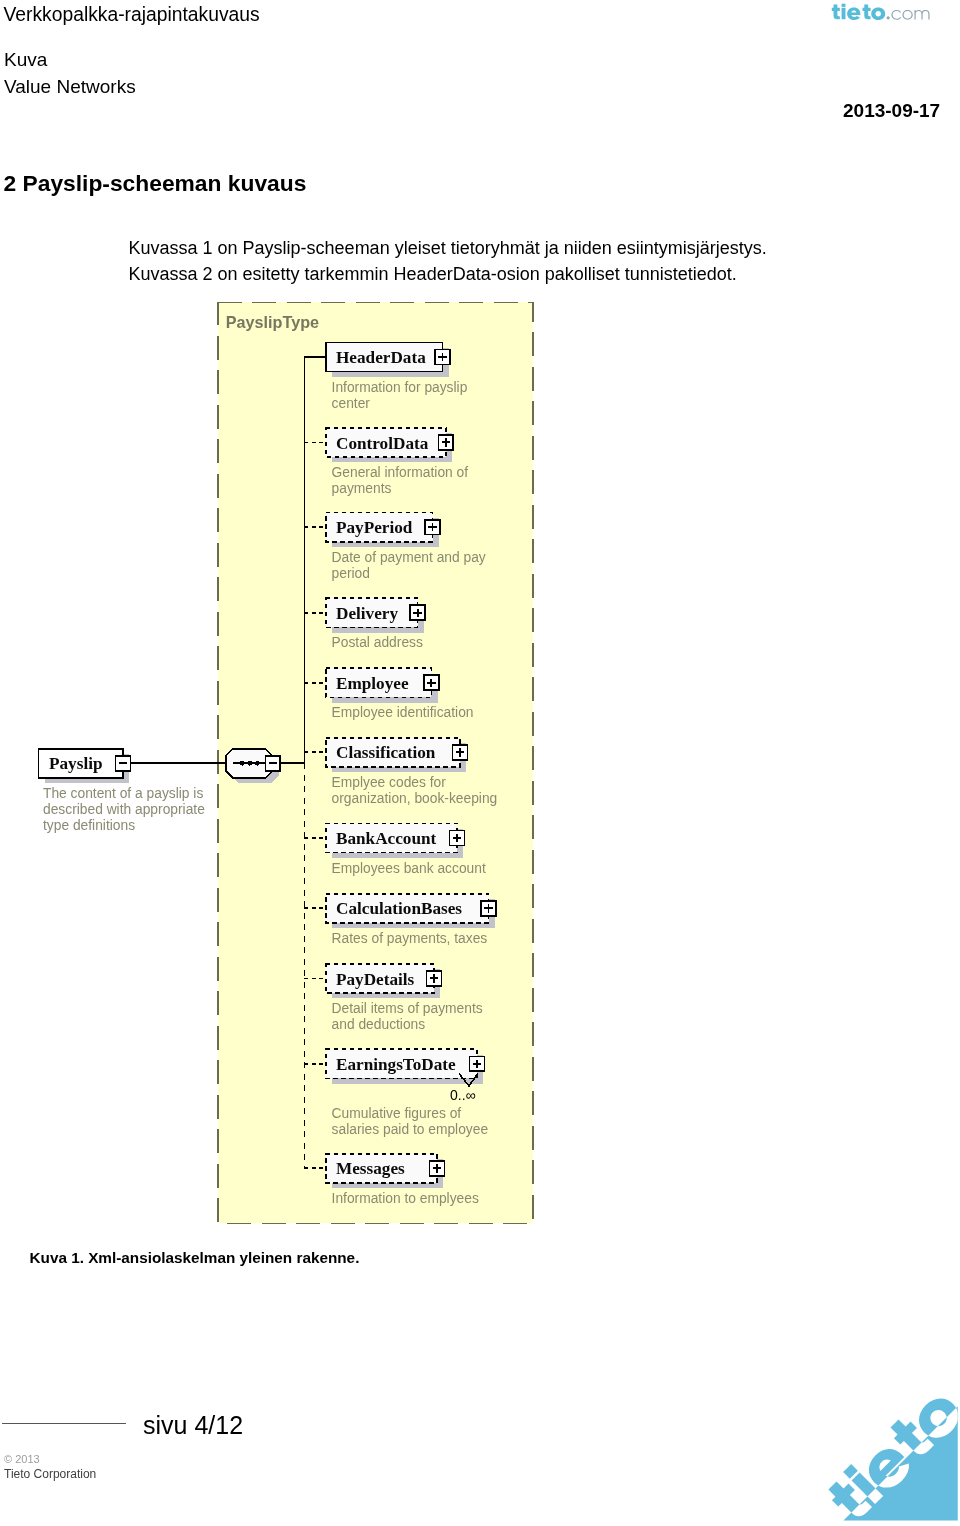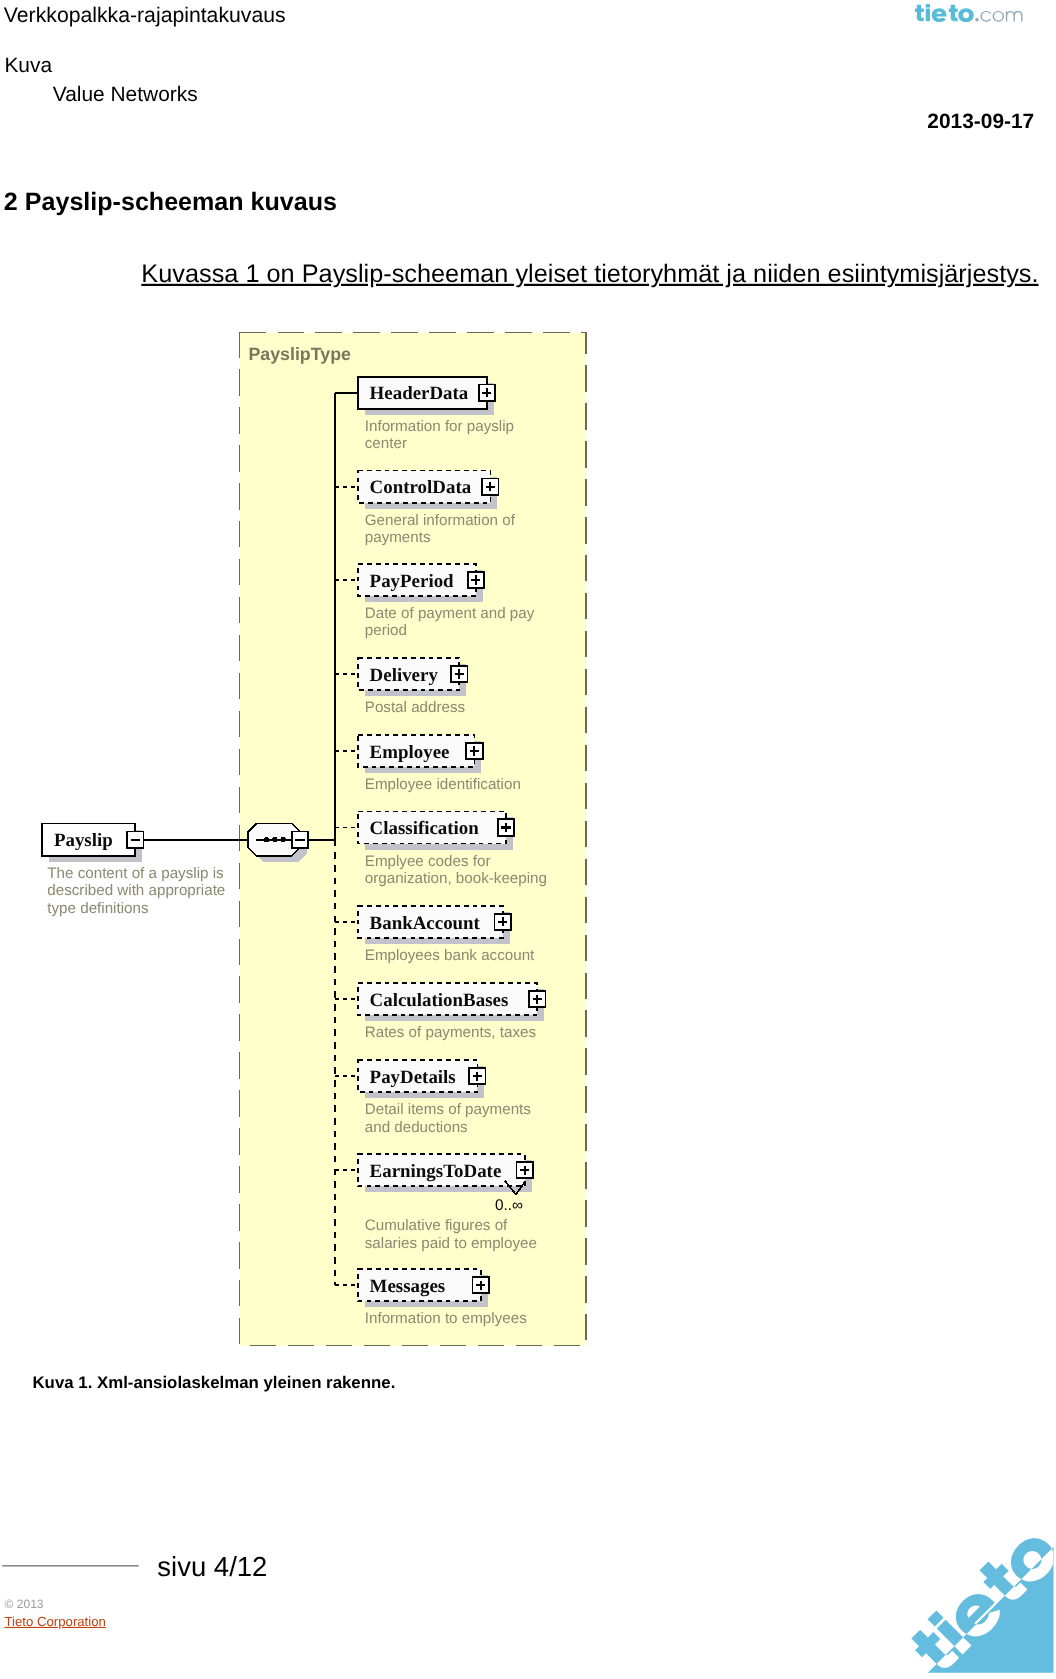--- a/index.html
+++ b/index.html
@@ -5,39 +5,39 @@
 <style>
   html,body{margin:0;padding:0;}
   body{width:960px;height:1526px;background:#fff;position:relative;overflow:hidden;
        font-family:"Liberation Sans",sans-serif;color:#000;
        -webkit-font-smoothing:antialiased;}
   .abs{position:absolute;}
 
   
   #doc-title{left:3.5px;top:3.8px;font-size:19.3px;font-weight:normal;}
   #company{left:4px;top:48.5px;font-size:19px;}
-  #unit{left:4px;top:76.3px;font-size:19px;margin-left:44px;}
+  #unit{left:4px;top:76.3px;font-size:19px;}
   #date{left:843px;top:99.5px;font-size:19px;font-weight:bold;}
 
   
   #logo{left:831px;top:3.0px;width:100px;height:18.06px;}
 
   
   #section-heading{left:3.5px;top:170.4px;font-size:22.8px;font-weight:bold;text-align:right;}
-  #para{left:128.5px;top:236.2px;font-size:23px;line-height:25.6px;text-decoration:underline;}
+  #para{left:128.5px;top:236.2px;font-size:18px;line-height:25.6px;}
 
   
   #figure{left:0px;top:290px;width:560px;height:950px;}
   #caption{left:29.5px;top:1248.5px;font-size:15.3px;font-weight:bold;}
 
   
   #footrule{left:2px;top:1423px;width:124px;height:1px;background:#565656;}
   #page-num{left:143px;top:1411px;font-size:25px;}
   #cr-year{left:4px;top:1453px;font-size:11px;color:#9d9d9d;}
-  #cr-owner{left:4px;top:1467px;font-size:12px;color:#c2410c;text-decoration:underline;}
+  #cr-owner{left:4px;top:1467px;font-size:12px;color:#404040;}
   #corner{left:802px;top:1363px;width:158px;height:158px;}
 </style>
 </head>
 <body>
 
 <div class="abs" id="doc-title">Verkkopalkka-rajapintakuvaus</div>
 <div class="abs" id="company">Kuva</div>
 <div class="abs" id="unit">Value Networks</div>
 <div class="abs" id="date">2013-09-17</div>
 
@@ -59,20 +59,21 @@
     <circle cx="82.3" cy="21.4" r="2.3"></circle>
     <path d="M94.5 10.0 c3.0 0 5.25 1.25 6.35 3.3 l-1.45 0.85 c-0.9 -1.65 -2.65 -2.6 -4.9 -2.6 c-3.4 0 -5.85 2.3 -5.85 5.55 c0 3.25 2.45 5.55 5.85 5.55 c2.25 0 4.0 -0.95 4.9 -2.6 l1.45 0.85 c-1.1 2.05 -3.35 3.3 -6.35 3.3 c-4.4 0 -7.6 -3.05 -7.6 -7.1 c0 -4.05 3.2 -7.1 7.6 -7.1 z"></path>
     <path d="M110.3 10.0 c4.25 0 7.45 3.05 7.45 7.1 c0 4.05 -3.2 7.1 -7.45 7.1 c-4.25 0 -7.45 -3.05 -7.45 -7.1 c0 -4.05 3.2 -7.1 7.45 -7.1 z m0 12.65 c3.3 0 5.7 -2.3 5.7 -5.55 c0 -3.25 -2.4 -5.55 -5.7 -5.55 c-3.3 0 -5.7 2.3 -5.7 5.55 c0 3.25 2.4 5.55 5.7 5.55 z"></path>
     <path d="M136.5 10.0 c3.3 0 5.45 2.25 5.45 5.75 v8.15 h-1.75 v-8.05 c0 -2.6 -1.5 -4.25 -3.95 -4.25 c-2.55 0 -4.3 1.8 -4.3 4.6 v7.7 h-1.75 v-8.05 c0 -2.6 -1.4 -4.25 -3.8 -4.25 c-2.5 0 -4.45 1.8 -4.45 4.6 v7.7 h-1.75 v-13.65 h1.75 v2.0 c0.95 -1.55 2.45 -2.25 4.35 -2.25 c2.1 0 3.7 0.95 4.5 2.6 c0.95 -1.75 2.6 -2.6 4.7 -2.6 z"></path>
   </g>
 </svg>
 
 <div class="abs" id="section-heading">2 Payslip-scheeman kuvaus</div>
 <div class="abs" id="para">
   <div>Kuvassa 1 on Payslip-scheeman yleiset tietoryhmät ja niiden esiintymisjärjestys.</div>
+  <div>Kuvassa 2 on esitetty tarkemmin HeaderData-osion pakolliset tunnistetiedot.</div>
 </div>
 
 <svg class="abs" id="figure" viewBox="0 0 560 950" width="560" height="950" shape-rendering="crispEdges">
     <rect x="217.8" y="12.300000000000011" width="315.2" height="921" fill="#ffffcc" stroke="#6b6b52" stroke-width="1.5" stroke-dasharray="24 10.5" shape-rendering="crispEdges"></rect>
     <text x="225.8" y="37.60000000000002" font-family="&quot;Liberation Sans&quot;,sans-serif" font-size="16.2" font-weight="bold" fill="#77775f" shape-rendering="auto">PayslipType</text>
     <path d="M304.4 66.99999999999997L304.4 473.29999999999995" stroke="#000" stroke-width="1.7" fill="none"></path>
     <path d="M304.4 473.29999999999995L304.4 878.3000000000001" stroke="#000" stroke-width="1.7" fill="none" stroke-dasharray="6 5.5"></path>
     <g>
       <path d="M304.4 66.99999999999997L326.7 66.99999999999997" stroke="#000" stroke-width="1.7" fill="none"></path>
       <rect x="331.7" y="57.799999999999976" width="117.2" height="29.2" fill="#c2c2ca"></rect>

